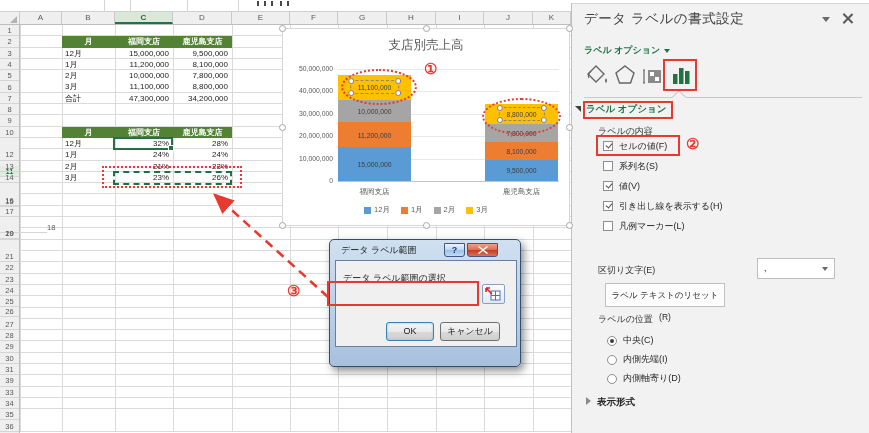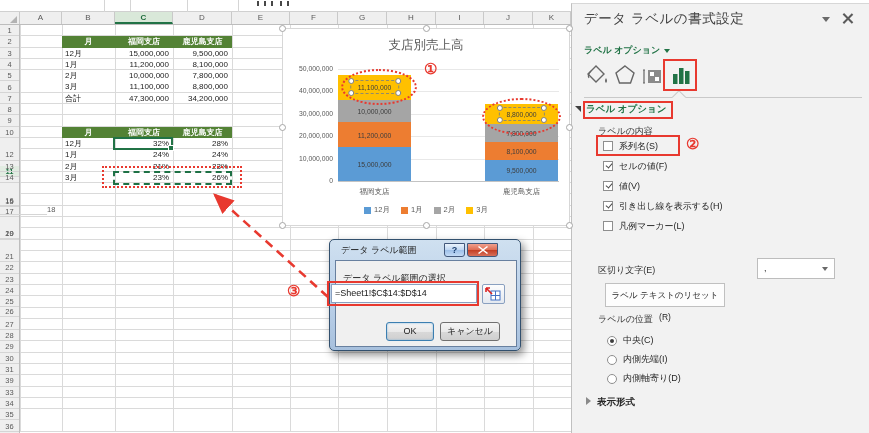--- a/index.html
+++ b/index.html
@@ -57,21 +57,21 @@
   .chdl { position:absolute; width:7px; height:7px; background:#fff; border:1px solid #a6a6a6; border-radius:50%; z-index:3; }
 
   
   .red-ellipse { position:absolute; border:2.5px dotted #e8392f; border-radius:50%; z-index:5; }
   .red-box { position:absolute; border:2px solid #e8392f; z-index:5; pointer-events:none; }
   .red-dotted { position:absolute; border:2px dotted #e8392f; z-index:5; }
   .callout { position:absolute; color:#e8392f; font-size:15px; font-weight:bold; z-index:6; line-height:1; }
   #arrow-svg { position:absolute; left:0; top:0; z-index:7; pointer-events:none; }
 
   
-  #dialog { position:absolute; left:329px; top:239px; width:192px; height:112px; z-index:6;
+  #dialog { position:absolute; left:329px; top:239px; width:192px; height:128px; z-index:6;
     background:linear-gradient(#dcead9 0%, #cfe0f0 0%, #b9cfe8 60%, #a7c0dd 100%);
     border:1px solid #32506e; border-radius:5px; box-shadow:3px 4px 8px rgba(0,0,0,.45); }
   .dtitle { position:absolute; left:11px; top:4px; font-size:9px; color:#1b1b1b; }
   .dbtn { position:absolute; top:3px; height:14px; border:1px solid #42587b; border-radius:0 0 3px 3px; font-size:9px; line-height:12px; text-align:center; color:#fff; }
   .dhelp { left:114px; width:21px; background:linear-gradient(#eaf3fc,#bed6f2 50%,#9cbfe8 50%,#c3dbf6); color:#1a3f6f; font-weight:bold; }
   .dclose { left:137px; width:31px; background:linear-gradient(#f0a08d,#dd6a50 50%,#c23c22 50%,#d8705a); }
   .dclient { position:absolute; left:5px; top:20px; width:182px; height:87px; background:#f0f0f0; border:1px solid #68809f; }
   .dlab { position:absolute; left:13px; top:32px; font-size:9px; color:#1b1b1b; }
   .dinput { position:absolute; left:0; top:44px; width:146px; height:19px; background:#fff; border:1px solid #8aa0c0; font-size:9px; line-height:17px; padding-left:3px; color:#1b1b1b; }
   .dredbox { left:-3px; top:41px; width:152px; height:25px; }
@@ -170,21 +170,21 @@
       <div class="rownum" style="top: 104.1px;">8</div>
       <div class="rownum" style="top: 115.4px;">9</div>
       <div class="rownum" style="top: 126.7px;">10</div>
       <div class="rownum active" style="top: 138px; margin-top: 28px;">11</div>
       <div class="rownum" style="top: 149.3px;">12</div>
       <div class="rownum" style="top: 160.6px;">13</div>
       <div class="rownum" style="top: 171.9px;">14</div>
       <div class="rownum" style="top: 196px;">15</div>
       <div class="rownum" style="top: 194.5px;">16</div>
       <div class="rownum" style="top: 205.8px;">17</div>
-      <div class="rownum" style="top: 204px; padding-left: 47px;">18</div>
+      <div class="rownum" style="top: 222px; padding-left: 47px;">18</div>
       <div class="rownum" style="top: 228.4px;">19</div>
       <div class="rownum" style="top: 228px;">20</div>
       <div class="rownum" style="top: 251px;">21</div>
       <div class="rownum" style="top: 262.3px;">22</div>
       <div class="rownum" style="top: 273.6px;">23</div>
       <div class="rownum" style="top: 284.9px;">24</div>
       <div class="rownum" style="top: 296.2px;">25</div>
       <div class="rownum" style="top: 306px;">26</div>
       <div class="rownum" style="top: 318.8px;">27</div>
       <div class="rownum" style="top: 330.1px;">28</div>
@@ -358,21 +358,20 @@
     <div class="dtitle">データ ラベル範囲</div>
     <div class="dbtn dhelp">?</div>
     <div class="dbtn dclose">
       <svg width="10" height="8" viewBox="0 0 10 8" style="margin-top:2px">
         <path d="M1,0 L5,3 L9,0 L10,1 L6,4 L10,7 L9,8 L5,5 L1,8 L0,7 L4,4 L0,1 Z" fill="#fff"></path>
       </svg>
     </div>
     <div class="dclient"></div>
     <div class="dlab">データ ラベル範囲の選択</div>
     <div class="red-box dredbox"></div>
-    <div class="dinput" style="left:1px">=Sheet1!$C$14:$D$14</div>
     <div class="drange">
       <svg width="16" height="14" viewBox="0 0 16 14" style="margin:2px 0 0 2px">
         <rect x="6" y="4" width="9" height="9" fill="#fff" stroke="#4472c4"></rect>
         <line x1="6" y1="8.5" x2="15" y2="8.5" stroke="#4472c4"></line>
         <line x1="10.5" y1="4" x2="10.5" y2="13" stroke="#4472c4"></line>
         <path d="M1,1 L7,7 M1,1 L1,5 M1,1 L5,1" stroke="#d22" stroke-width="1.6" fill="none"></path>
       </svg>
     </div>
     <div class="dbtn2 dok">OK</div>
     <div class="dbtn2 dcancel">キャンセル</div>
@@ -417,27 +416,27 @@
     <div class="pnotch"></div>
 
     <div class="psec"><span class="exp"></span><span>ラベル オプション</span></div>
     <div class="red-box" style="left:11px;top:97px;width:90px;height:18px"></div>
 
     <div class="pgroup" style="left:26px;top:121px">ラベルの内容</div>
 
     <div class="chklist">
 
         <div class="chkrow">
+          <span class="chk on"></span>
+          <span class="chklbl">セルの値(F)</span>
+        </div>
+
+        <div class="chkrow">
           <span class="chk"></span>
           <span class="chklbl">系列名(S)</span>
-        </div>
-
-        <div class="chkrow">
-          <span class="chk on"></span>
-          <span class="chklbl">セルの値(F)</span>
         </div>
 
 
         <div class="chkrow">
           <span class="chk on"></span>
           <span class="chklbl">値(V)</span>
         </div>
 
         <div class="chkrow">
           <span class="chk on"></span>

